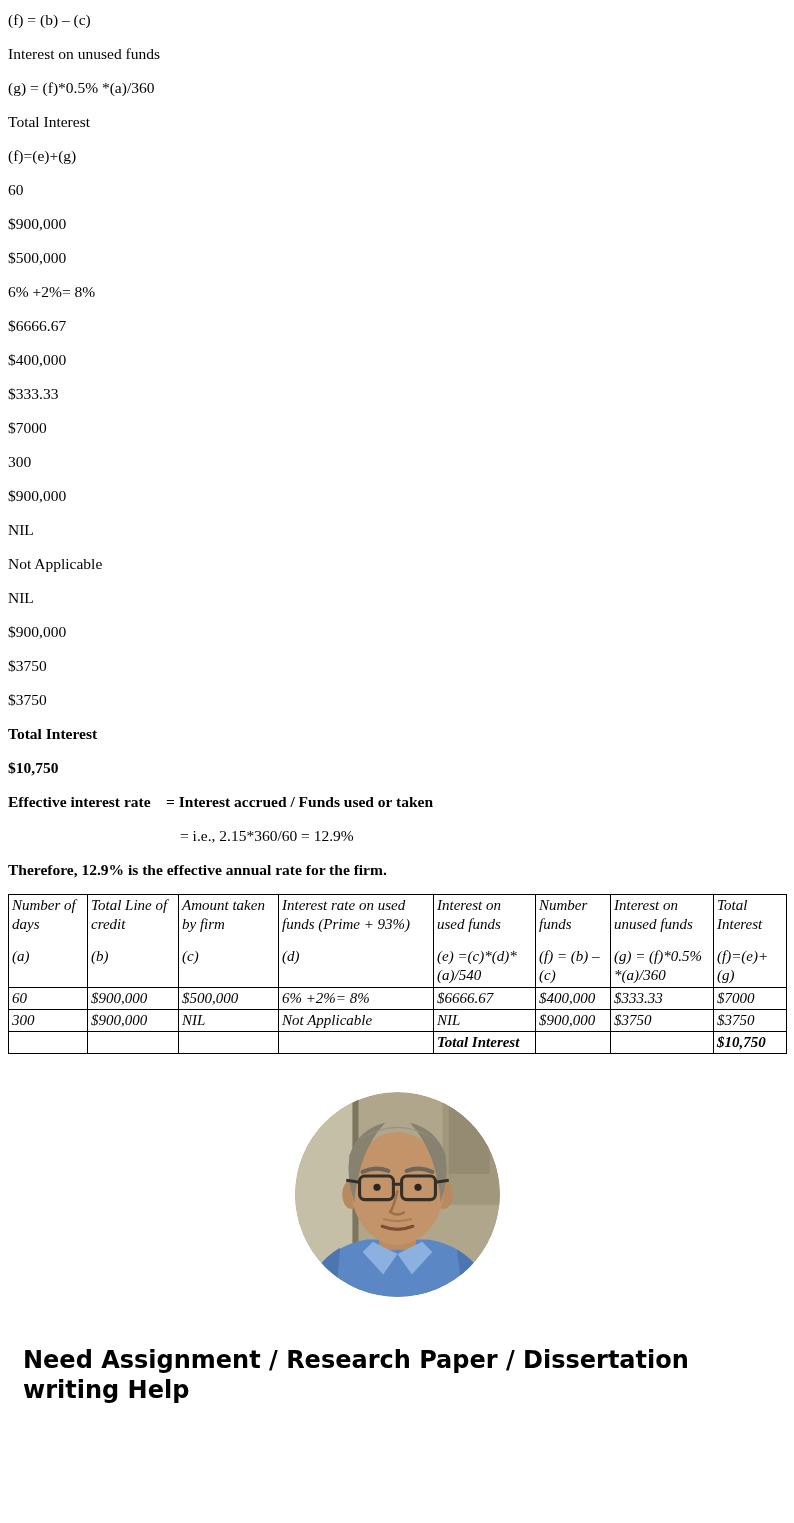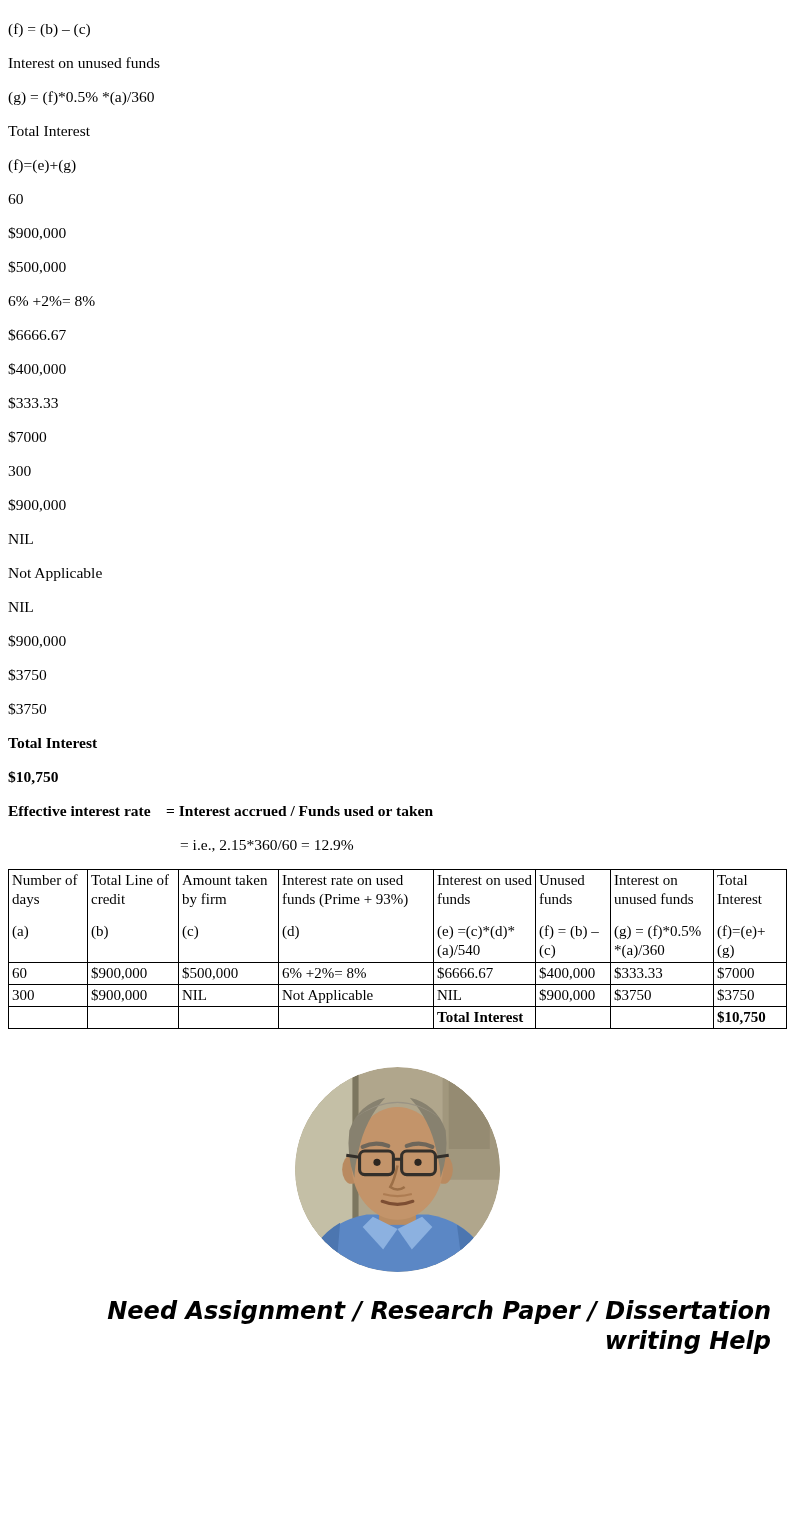--- a/index.html
+++ b/index.html
@@ -4,21 +4,21 @@
 <style>
   * { box-sizing: border-box; }
   html, body { margin: 0; padding: 0; background: #ffffff; }
   body {
     font-family: "Liberation Serif", serif;
     color: #000000;
   }
   .page {
     width: 794px;
     min-height: 1523px;
-    padding: 19px 8px 20px 8px;
+    padding: 10px 8px 20px 8px;
     background: #ffffff;
   }
   .line {
     font-size: 15.5px;
     line-height: 19px;
     margin: 0 0 15px 0;
     white-space: pre-wrap;
   }
   .line.bold { font-weight: bold; }
   .line.indent { padding-left: 172px; }
@@ -31,47 +31,47 @@
   }
   .calc th, .calc td {
     border: 1px solid #000000;
     vertical-align: top;
     text-align: left;
     padding: 1px 3px;
     font-size: 15px;
     line-height: 18.5px;
     font-weight: normal;
     overflow: hidden;
+    font-style: italic;
   }
   .calc .ht { margin: 0; }
   .calc .hf { margin: 14px 0 2px 0; }
   .calc td { height: 22px; }
   .calc .bold { font-weight: bold; }
 
   .avatar-wrap {
     margin-top: 38px;
     display: flex;
     justify-content: center;
   }
   .avatar {
     width: 205px;
     height: 205px;
     border-radius: 50%;
     overflow: hidden;
   }
 
   .footer {
-    margin-top: 24px;
-    text-align: right;
+    margin-top: 48px;
+    text-align: left;
     font-family: "DejaVu Sans", sans-serif;
     font-weight: bold;
     font-size: 24px;
     line-height: 30px;
     color: #000000;
-    font-style: italic;
   }
   .footer-inner { max-width: 748px; margin: 0 auto; }
   .footer p { margin: 0; }
 </style>
 </head>
 <body>
 
 <div class="page">
 
   <div>
@@ -93,20 +93,21 @@
     <p class="line">NIL</p>
     <p class="line">Not Applicable</p>
     <p class="line">NIL</p>
     <p class="line">$900,000</p>
     <p class="line">$3750</p>
     <p class="line">$3750</p>
     <p class="line bold">Total Interest</p>
     <p class="line bold">$10,750</p>
     <p class="line bold">Effective interest rate    = Interest accrued / Funds used or taken</p>
     <p class="line indent">= i.e., 2.15*360/60 = 12.9%</p>
+    <p class="line bold">Therefore, 12.9% is the effective annual rate for the firm.</p>
   </div>
 
   <table class="calc">
     <colgroup>
       <col style="width:79px">
         <col style="width:91px">
         <col style="width:100px">
         <col style="width:155px">
       <col style="width:102px">
         <col style="width:75px">
@@ -129,21 +130,21 @@
         </th>
         <th>
           <p class="ht">Interest rate on used funds (Prime + 93%)</p>
           <p class="hf">(d)</p>
         </th>
         <th>
           <p class="ht">Interest on used funds</p>
           <p class="hf">(e) =(c)*(d)* (a)/540</p>
         </th>
         <th>
-          <p class="ht">Unused funds</p>
+          <p class="ht">Number funds</p>
           <p class="hf">(f) = (b) – (c)</p>
         </th>
         <th>
           <p class="ht">Interest on unused funds</p>
           <p class="hf">(g) = (f)*0.5% *(a)/360</p>
         </th>
         <th>
           <p class="ht">Total Interest</p>
           <p class="hf">(f)=(e)+ (g)</p>
         </th>

